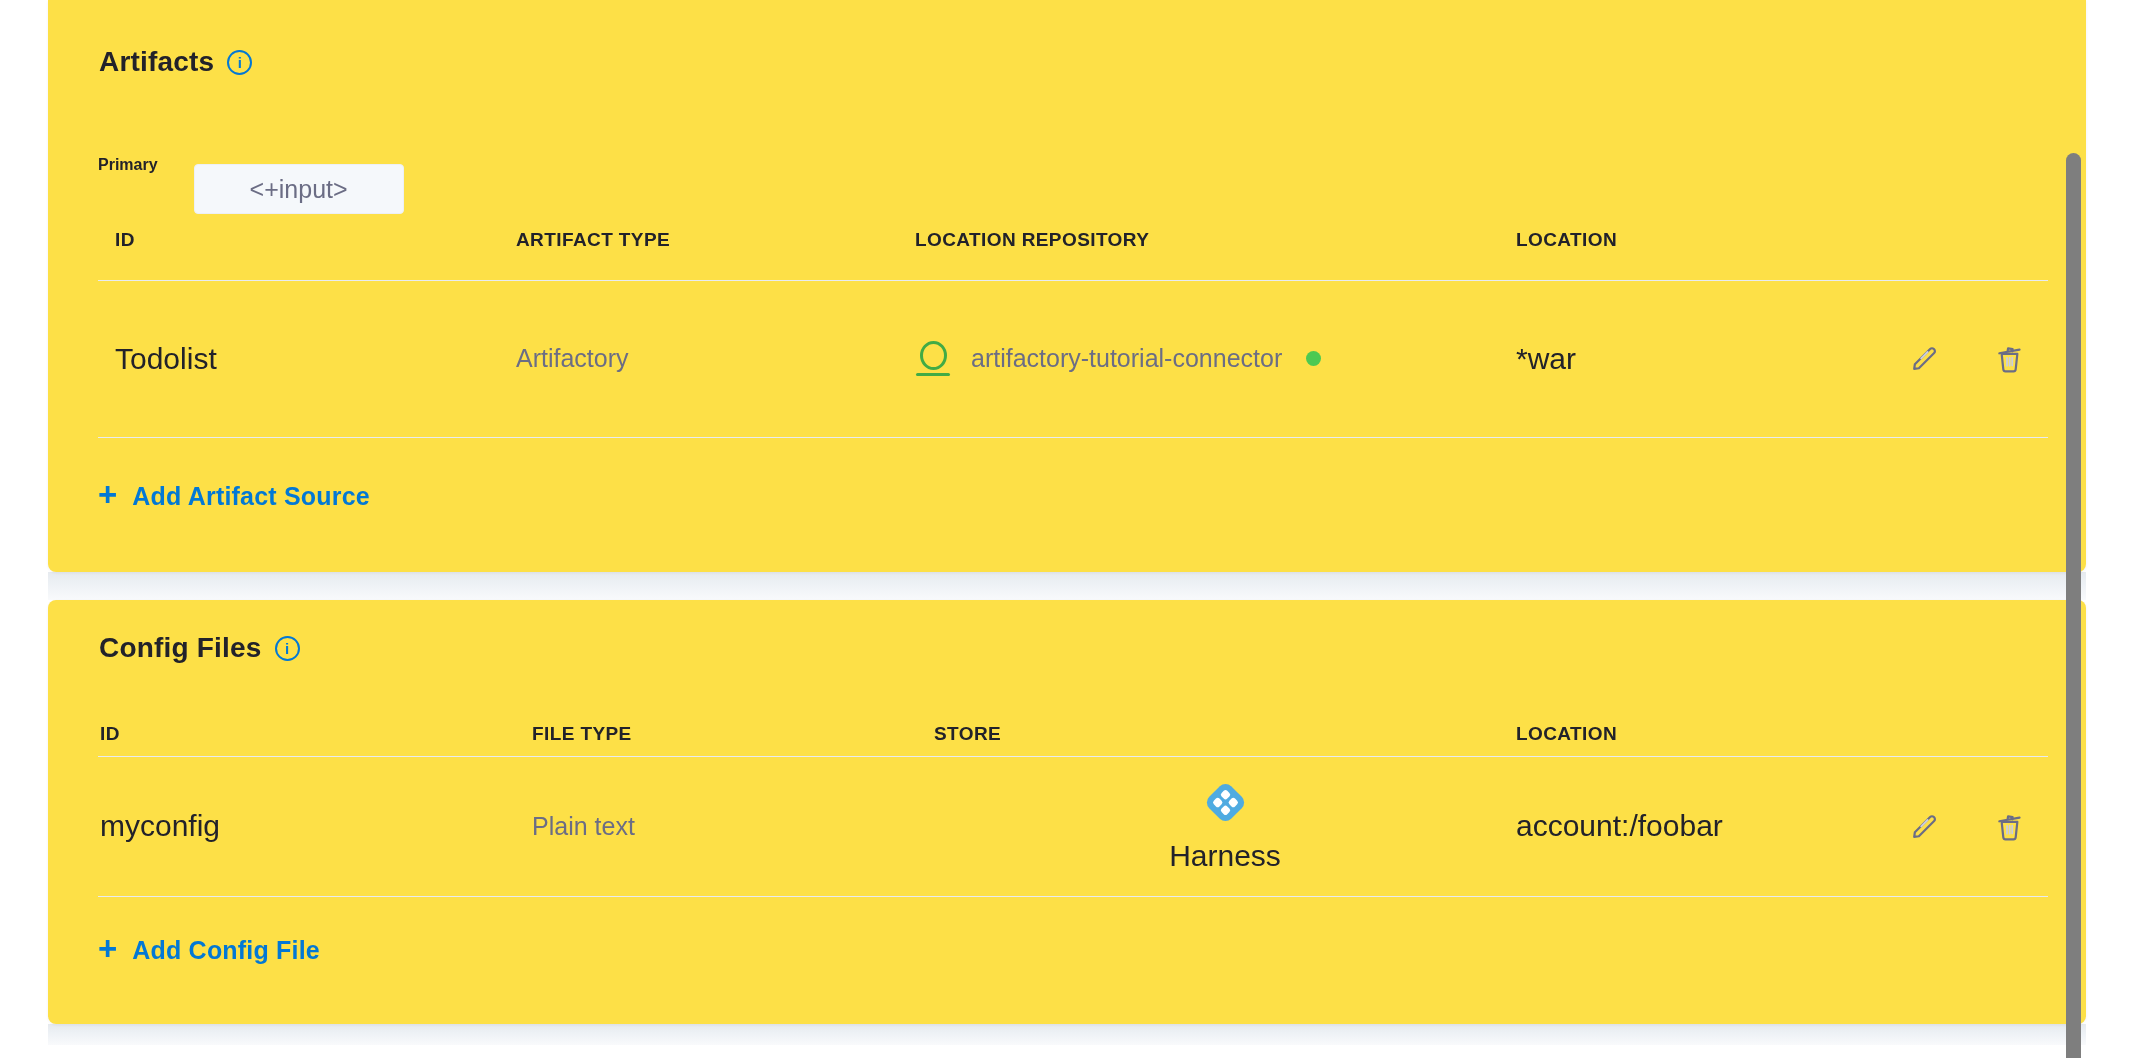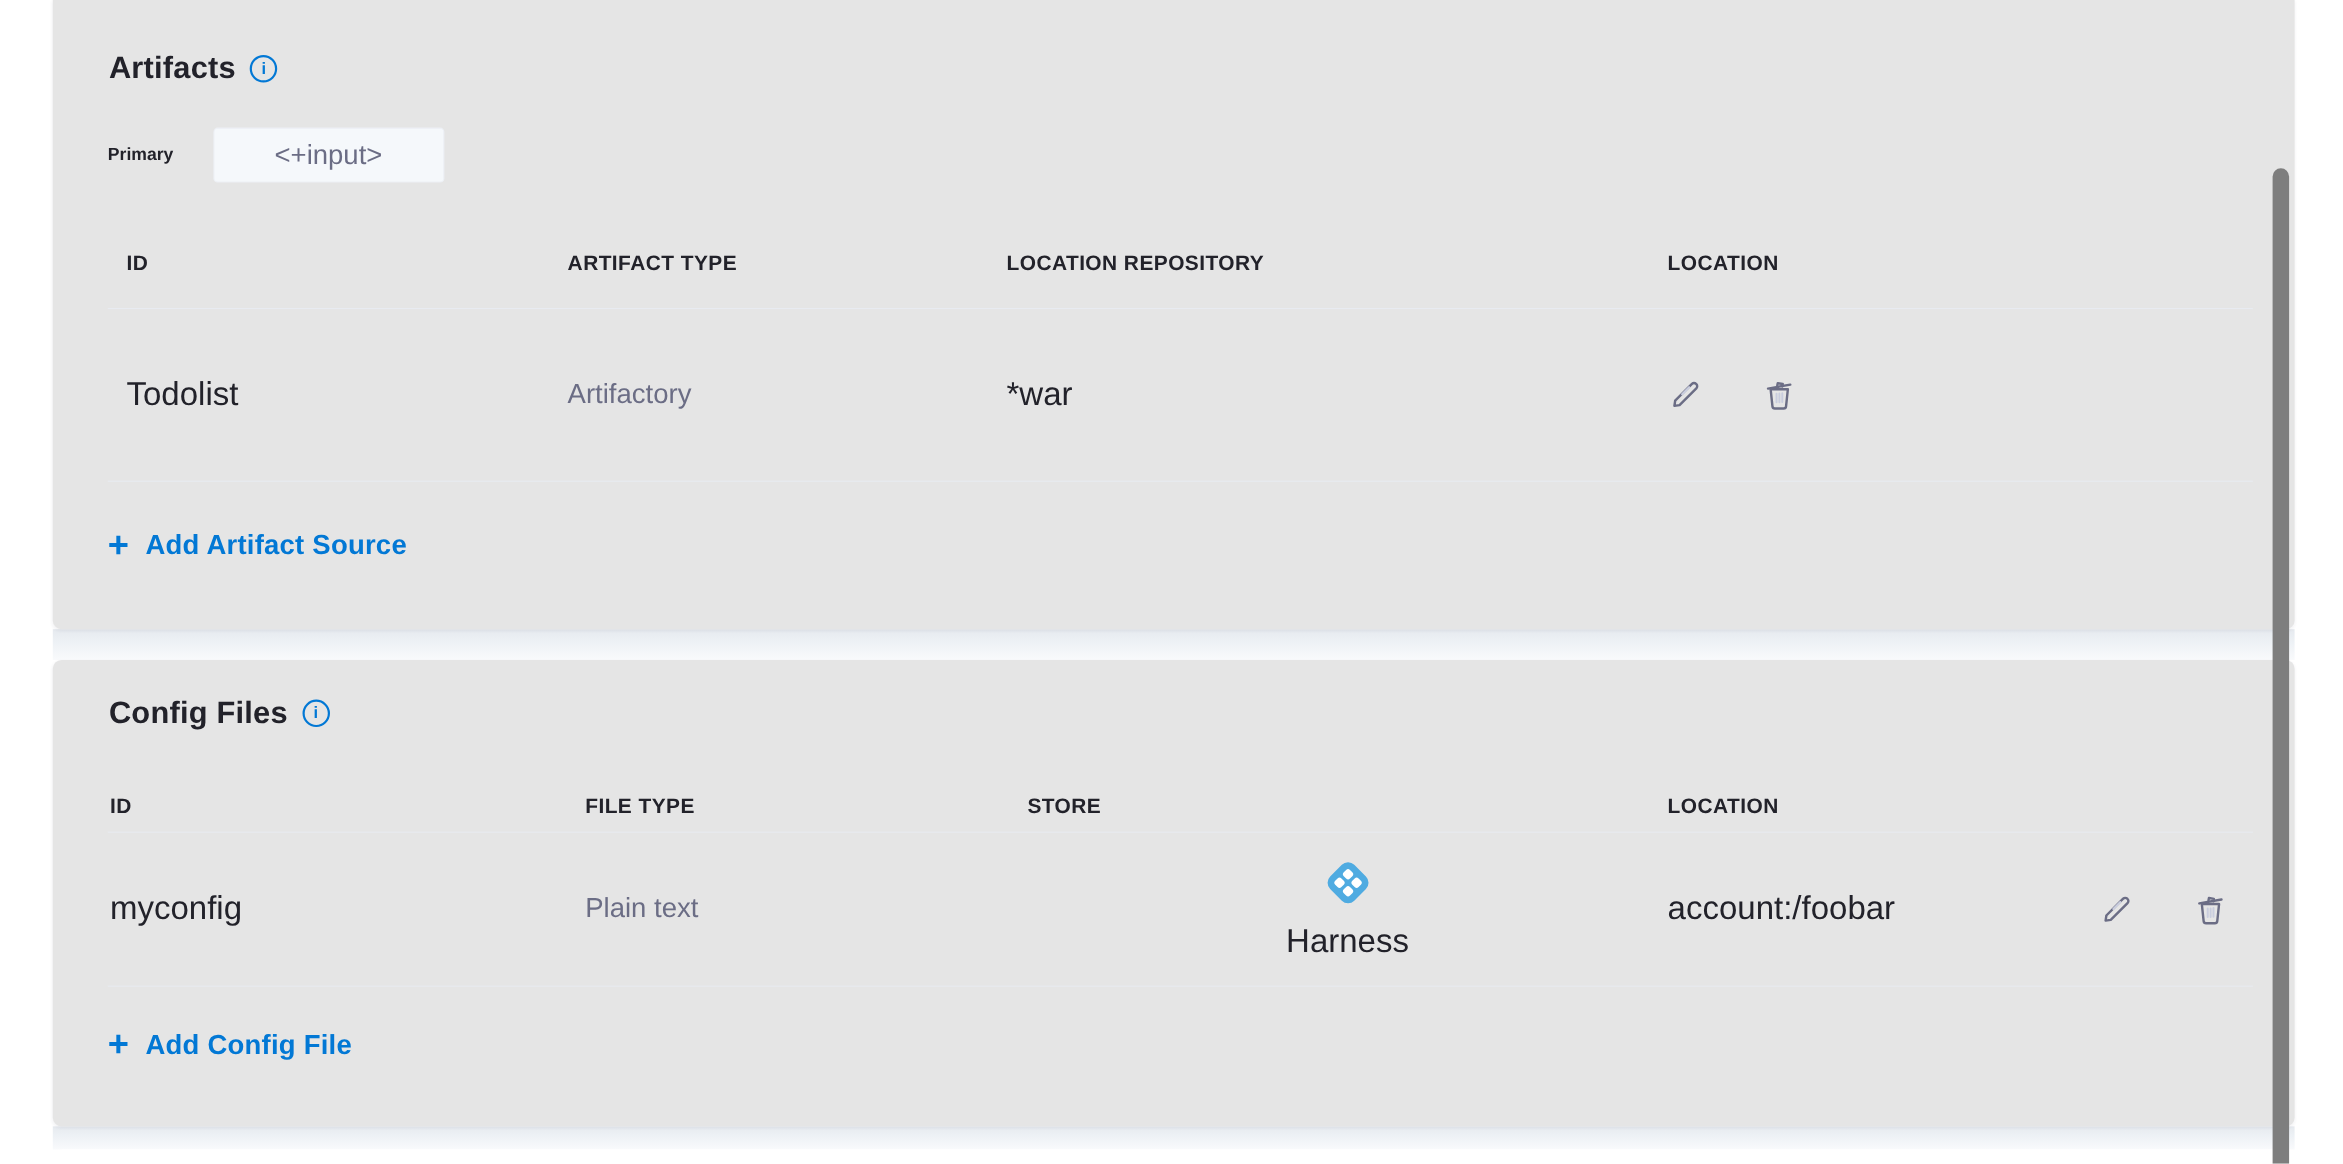--- a/index.html
+++ b/index.html
@@ -4,39 +4,39 @@
 <style>
   * { margin:0; padding:0; box-sizing:border-box; }
   html,body { width:2130px; height:1058px; overflow:hidden; background:#ffffff;
     font-family:"Liberation Sans","DejaVu Sans",sans-serif; }
   .page { position:relative; width:2130px; height:1058px; background:#ffffff; }
 
   .top-tick { position:absolute; left:49px; top:0; width:3px; height:9px; background:#4b4b55; }
 
   .content-col { position:absolute; left:48px; top:0; width:2038px; }
 
-  .card { position:relative; background:#e5e5e5; border-radius:8px;
+  .card { position:relative; background:#fde047; border-radius:8px;
     box-shadow:0 1px 3px rgba(40,41,61,0.06); }
   .card-artifacts { height:572px; border-top-left-radius:0; border-top-right-radius:0; }
   .card-config    { height:424px; }
   .card-stub      { height:13px; background:#ffffff; border-radius:8px 8px 0 0; }
   .card-gap { background:linear-gradient(180deg,#e6eaef 0%,#edf1f5 40%,#f9fafc 100%); }
   .gap-1 { height:28px; } .gap-2 { height:21px; }
 
   .section-title-row { position:absolute; left:51px; display:flex; align-items:center; gap:13px; }
   .section-title { font-size:28px; font-weight:700; color:#22222a; letter-spacing:0.2px; }
   .info-icon { width:25px; height:25px; border:2.2px solid #0278d5; border-radius:50%;
     color:#0278d5; font-size:15px; font-weight:700; display:flex; align-items:center;
     justify-content:center; line-height:1; font-style:normal; }
 
   .primary-row { position:absolute; left:50px; top:116px; display:flex; align-items:center; gap:36px; }
   .primary-label { font-size:16px; font-weight:700; color:#22222a; }
   .input-chip { width:210px; height:50px; background:#f5f8fb; border:1px solid #edf0f6;
     border-radius:4px; display:flex; align-items:center; justify-content:center;
-    font-size:25px; color:#6b6d85; cursor:text; }
+    font-size:25px; color:#6b6d85; cursor:text;margin-top:48px; }
 
   .tgrid { position:absolute; left:0; width:100%; display:grid; align-items:center; }
   .grid-artifacts { padding-left:67px; grid-template-columns:401px 399px 601px 392px 1fr; }
   .grid-config    { padding-left:52px; grid-template-columns:432px 402px 582px 392px 1fr; }
   .thead { height:44px; }
   .th { font-size:19px; font-weight:700; color:#22222a; letter-spacing:0.4px; }
   .hr { position:absolute; left:50px; right:38px; border-top:1.5px solid #e8ebf1; }
 
   .cell-dark  { font-size:30px; color:#22222a; }
   .cell-muted { font-size:25px; color:#6b6d85; }
@@ -89,20 +89,28 @@
         <span class="th">ARTIFACT TYPE</span>
         <span class="th">LOCATION REPOSITORY</span>
         <span class="th">LOCATION</span>
         <span></span>
       </div>
       <div class="hr" style="top:280px;"></div>
 
       <div class="tgrid grid-artifacts" style="top:280px; height:157px;">
         <span class="cell-dark">Todolist</span>
         <span class="cell-muted">Artifactory</span>
+        <span class="repo-cell">
+          <span class="artifactory-icon">
+            <span class="ring"></span>
+              <span class="ring-bar"></span>
+          </span>
+          <span class="cell-muted">artifactory-tutorial-connector</span>
+          <span class="status-dot"></span>
+        </span>
         <span class="cell-dark">*war</span>
         <span class="actions-cell">
           <button class="icon-btn">
             <svg width="33" height="33" viewBox="0 0 24 24" fill="none" stroke="currentColor" stroke-width="1.6" stroke-linecap="round" stroke-linejoin="round">
               <path d="M4.5 19.6 L5 16.2 L16.1 5.1 a1.9 1.9 0 0 1 2.7 0 l0.2 0.2 a1.9 1.9 0 0 1 0 2.7 L7.9 19.1 L4.5 19.6 Z"></path>
               <path d="M14.2 7.3 l-4.6 4.6" stroke="#c9cdde" stroke-width="1.4"></path>
             </svg>
           </button>
           <button class="icon-btn">
             <svg width="33" height="33" viewBox="0 0 24 24" fill="none" stroke="currentColor" stroke-width="1.6" stroke-linecap="round" stroke-linejoin="round">

